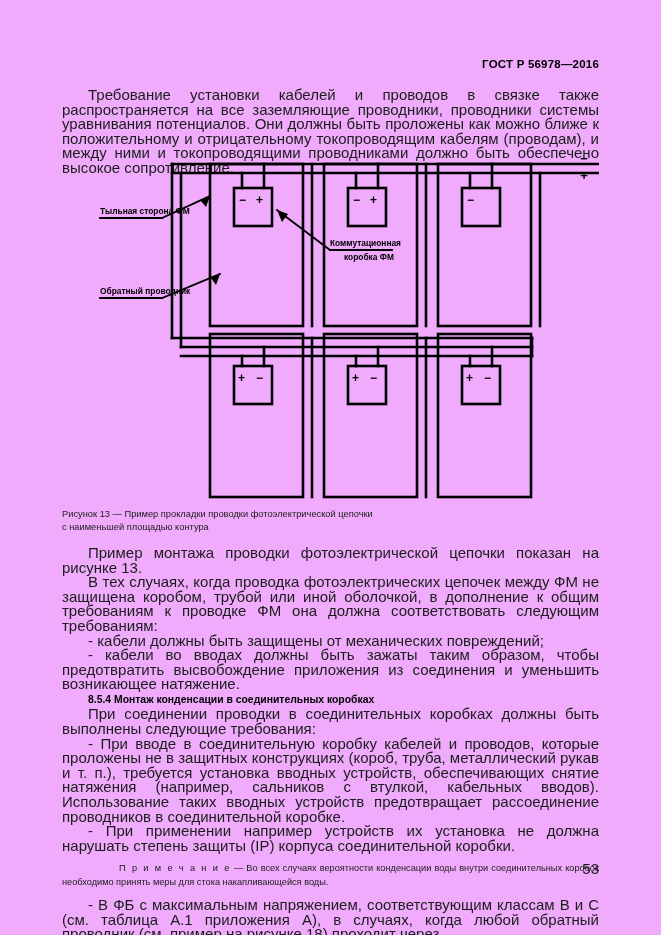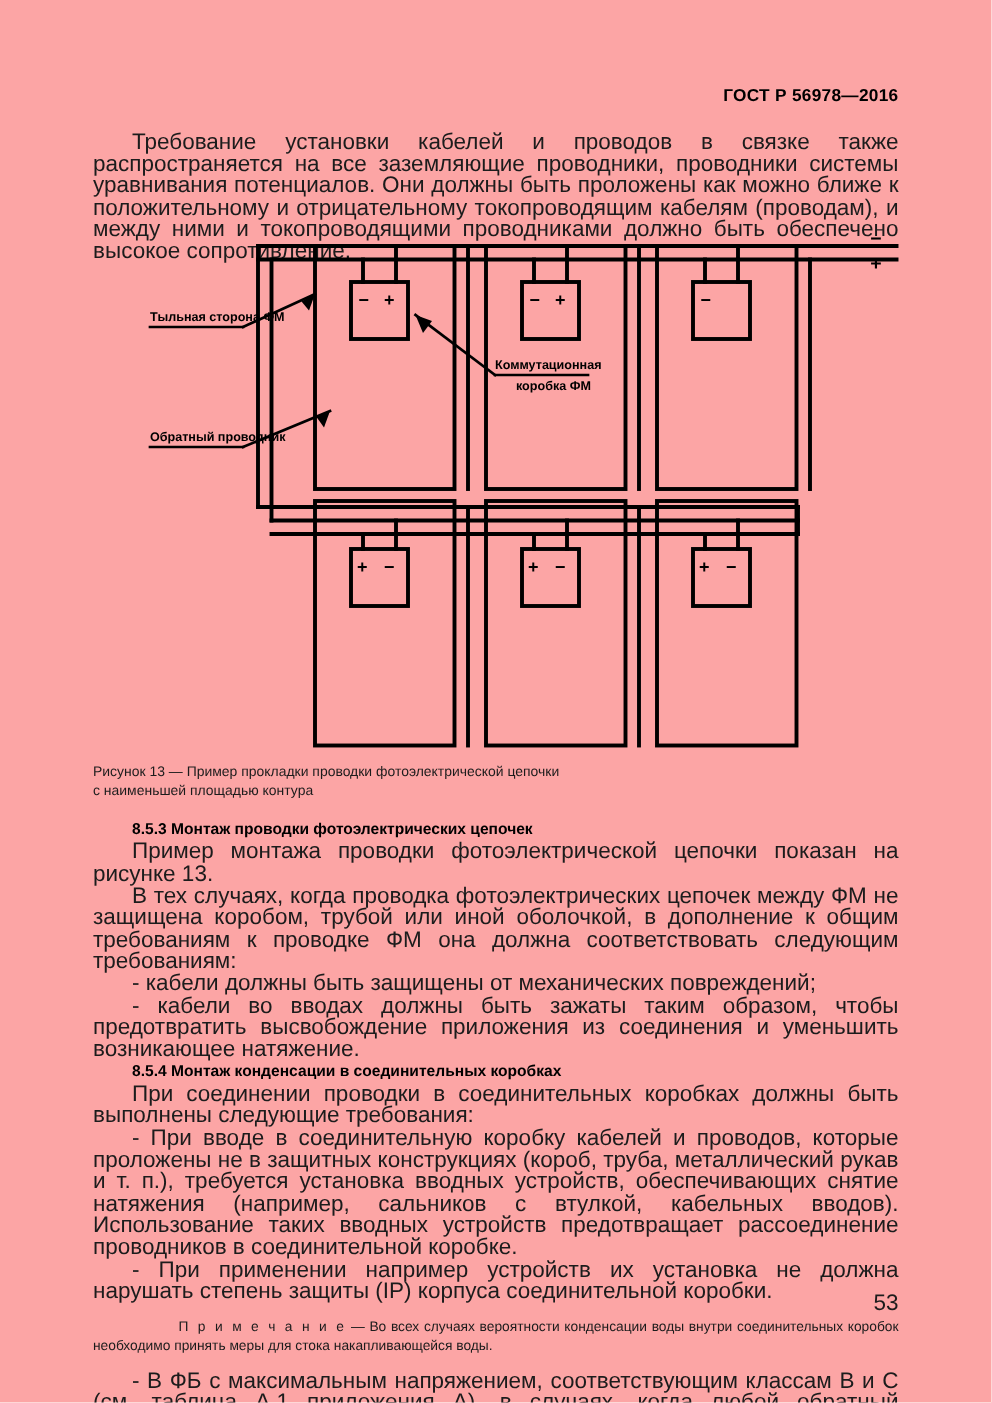--- a/index.html
+++ b/index.html
@@ -11,21 +11,21 @@
     width: 661px;
     height: 935px;
     position: relative;
     font-family: "Liberation Sans", sans-serif;
     color: #1a1a1a;
     overflow: hidden;
   }
   .page {
     position: absolute;
     inset: 0;
-    background: #fca5a5;
+    background: #f0abfc;
   }
 
   
   .std-header {
     position: absolute;
     top: 58px;
     right: 62px;
     font-size: 11.5px;
     font-weight: bold;
     letter-spacing: 0.2px;
@@ -210,21 +210,20 @@
     </svg>
   </div>
 
   <div class="fig-caption">
     <span>Рисунок 13 — Пример прокладки проводки фотоэлектрической цепочки</span><br>
     <span>с наименьшей площадью контура</span>
   </div>
 
   <div class="body-col" style="top:546px;">
 
-    <h4 class="sec">8.5.3 Монтаж проводки фотоэлектрических цепочек</h4>
     <p class="tx">Пример монтажа проводки фотоэлектрической цепочки показан на рисунке 13.</p>
     <p class="tx">В тех случаях, когда проводка фотоэлектрических цепочек между ФМ не защищена коробом, трубой или иной оболочкой, в дополнение к общим требованиям к проводке ФМ она должна соответствовать следующим требованиям:</p>
     <p class="tx dash">- кабели должны быть защищены от механических повреждений;</p>
     <p class="tx dash">- кабели во вводах должны быть зажаты таким образом, чтобы предотвратить высвобождение приложения из соединения и уменьшить возникающее натяжение.</p>
 
     <h4 class="sec">8.5.4 Монтаж конденсации в соединительных коробках</h4>
     <p class="tx">При соединении проводки в соединительных коробках должны быть выполнены следующие требования:</p>
     <p class="tx dash">- При вводе в соединительную коробку кабелей и проводов, которые проложены не в защитных конструкциях (короб, труба, металлический рукав и т. п.), требуется установка вводных устройств, обеспечивающих снятие натяжения (например, сальников с втулкой, кабельных вводов). Использование таких вводных устройств предотвращает рассоединение проводников в соединительной коробке.</p>
     <p class="tx dash">- При применении например устройств их установка не должна нарушать степень защиты (IP) корпуса соединительной коробки.</p>
 

